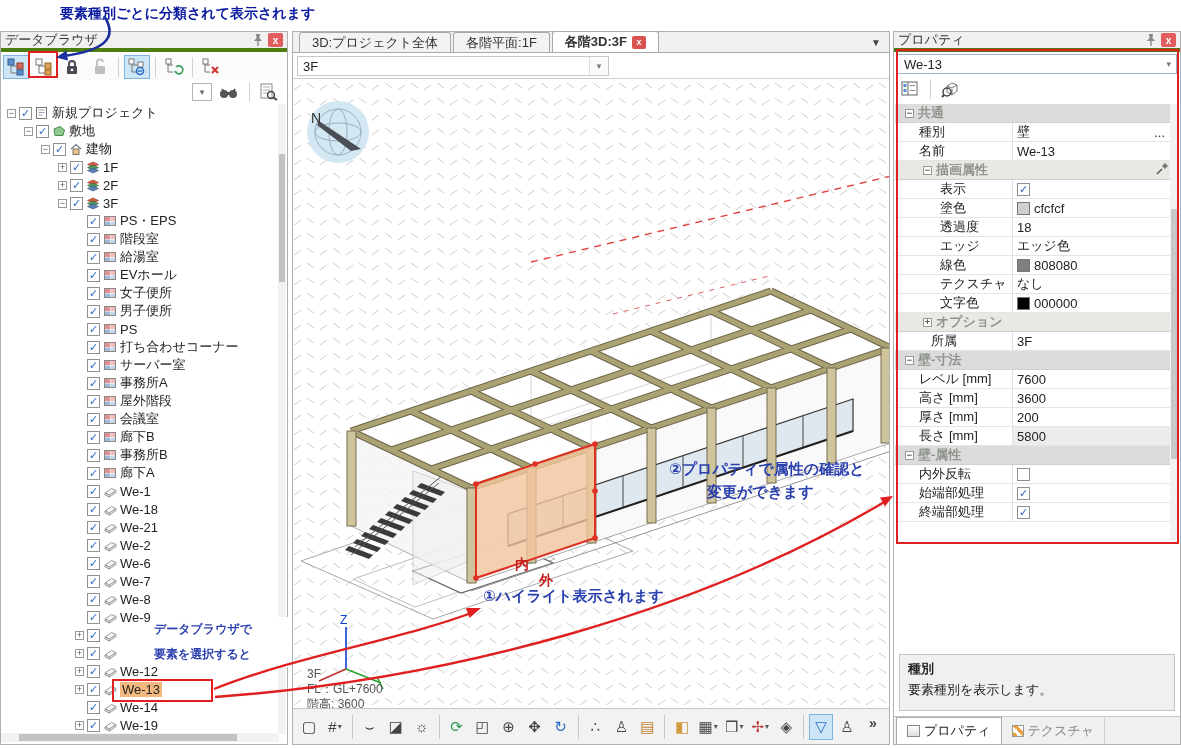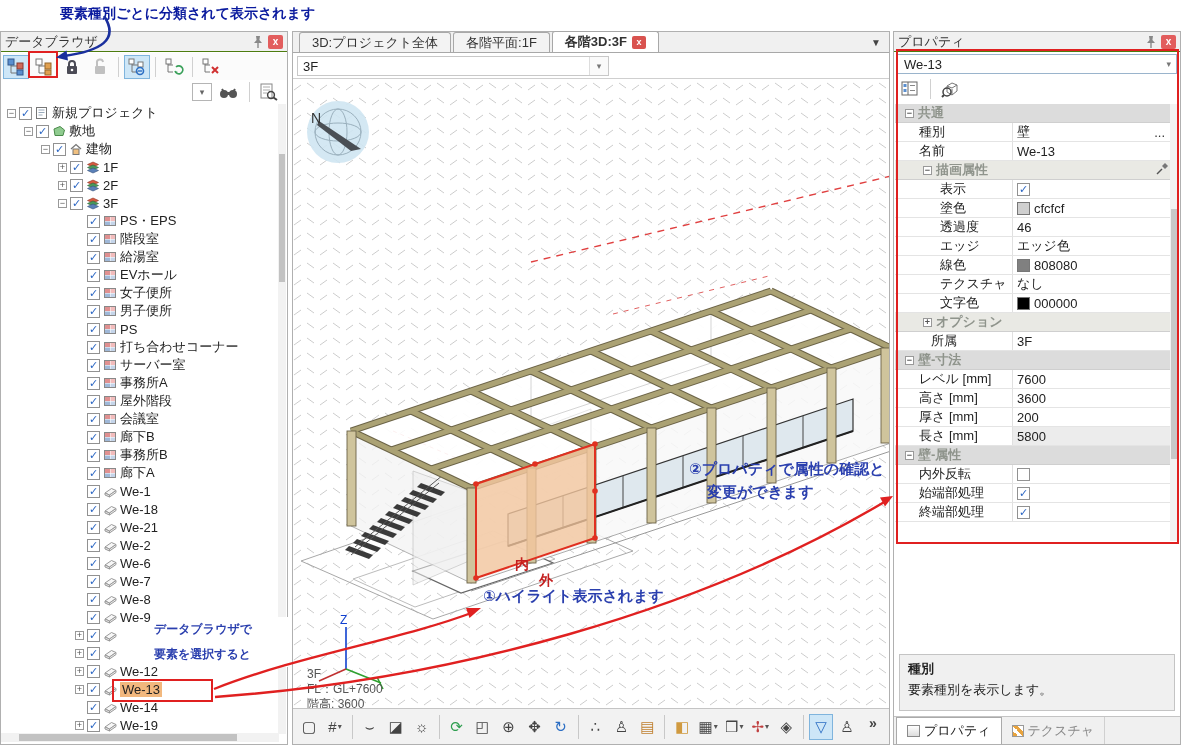--- a/index.html
+++ b/index.html
@@ -1,21 +1,21 @@
 <!DOCTYPE html>
 <html><head>
 <meta charset="utf-8">
 <style>
   * { margin:0; padding:0; box-sizing:border-box; }
   html,body { width:1181px; height:748px; }
   body { position:relative; overflow:hidden; background:#fff;
          font-family:"Liberation Sans","DejaVu Sans",sans-serif; font-size:13px; color:#222; }
 
   .panel { position:absolute; top:31px; height:714px; background:#fff; border:1px solid #b0b0b0; }
-  .panel-header { height:20px; background:#f0f0f0; border-bottom:1px solid #4d7c0f;
+  .panel-header { height:20px; background:#f0f0f0; border-bottom:4px solid #4d7c0f;
                   display:flex; align-items:center; padding:0 4px; font-size:13px; color:#333; }
   .panel-header .sp { flex:1; }
   .hdr-pin { width:14px; height:14px; margin-right:3px; }
   .hdr-close { width:15px; height:14px; background:#e25d5d; color:#fff; font-size:10px; font-weight:bold;
                display:flex; align-items:center; justify-content:center; border-radius:2px; }
 
   
   #left-panel { left:0; width:288px; }
   .tb1 { position:absolute; left:0; top:21px; width:286px; height:27px; display:flex; align-items:center; padding:1px 2px; gap:2px; background:#fbfbfb; }
   .tbtn { width:26px; height:24px; display:flex; align-items:center; justify-content:center; border:1px solid transparent; }
@@ -726,21 +726,21 @@
         <line x1="53" y1="590" x2="53" y2="548" stroke="#1040d0"></line>
         <line x1="53" y1="590" x2="26" y2="602" stroke="#c03030"></line>
         <line x1="53" y1="590" x2="88" y2="604" stroke="#30a030"></line>
         <line x1="84" y1="598" x2="90" y2="610" stroke="#30a030"></line>
         <text x="47" y="545" font-size="12" fill="#1040d0" stroke="none">Z</text>
       </g>
     </svg>
 
     
     <div class="cv-note" style="left:190px; top:508px;">①ハイライト表示されます</div>
-    <div class="cv-note" style="left:396px; top:381px;">②プロパティで属性の確認と</div>
+    <div class="cv-note" style="left:376px; top:381px;">②プロパティで属性の確認と</div>
     <div class="cv-note" style="left:414px; top:404px;">変更ができます</div>
     <div class="cv-status" style="left:14px; top:588px;">
       <div>3F</div>
       <div>FL：GL+7600</div>
       <div>階高: 3600</div>
     </div>
   </div>
 
   <div class="vtoolbar" id="vtoolbar">
       <span class="vbtn">
@@ -897,21 +897,21 @@
         <div class="pv">
           <span class="swatch" style="background:#cfcfcf"></span>
           <span>cfcfcf</span>
         </div>
       </div>
       <div class="prow">
         <div class="pl">
           <span style="padding-left:45px">透過度</span>
         </div>
         <div class="pv">
-          <span>46</span>
+          <span>18</span>
         </div>
       </div>
       <div class="prow">
         <div class="pl">
           <span style="padding-left:45px">エッジ</span>
         </div>
         <div class="pv">
           <span>エッジ色</span>
         </div>
       </div>

